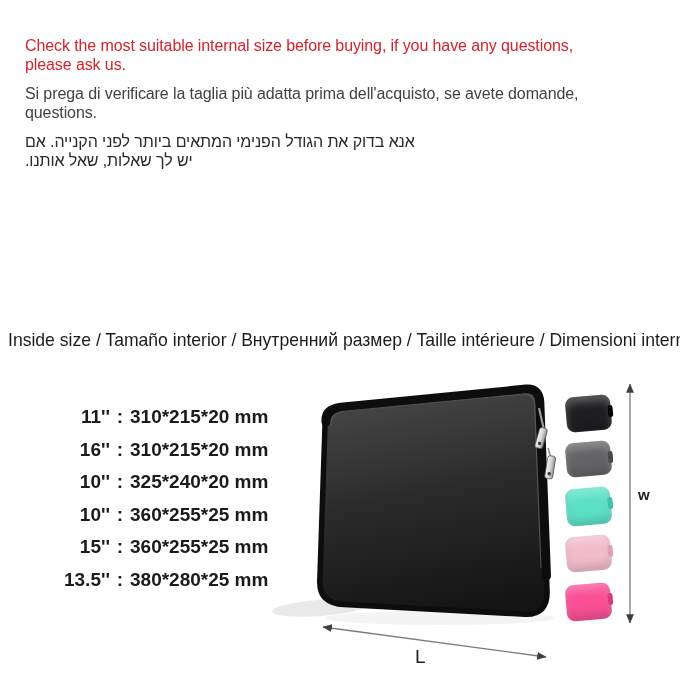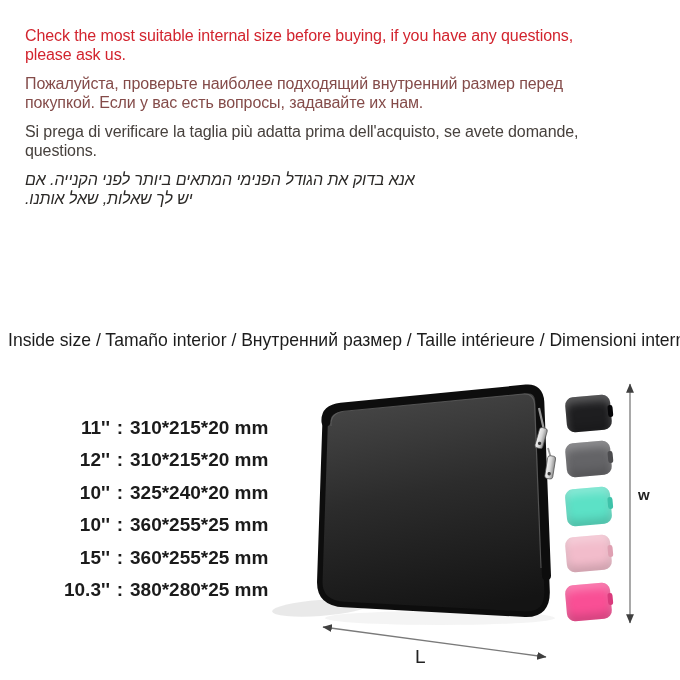--- a/index.html
+++ b/index.html
@@ -1,37 +1,37 @@
 <!DOCTYPE html>
 <html><head>
 <meta charset="utf-8">
 <style>
   html,body{margin:0;padding:0;background:#ffffff;}
   .canvas{
     position:relative;width:680px;height:680px;background:#ffffff;overflow:hidden;
     font-family:"Liberation Sans",sans-serif;
   }
   
-  .notices{position:absolute;left:25px;top:27px;width:650px;}
+  .notices{position:absolute;left:25px;top:37px;width:650px;}
   .notice{
     margin:0 0 11px 0;font-size:16px;line-height:18.5px;
     white-space:pre-line;letter-spacing:-0.1px;font-weight:400;
   }
   .notice.rtl{text-align:left;}
   
   .heading{
     position:absolute;left:8px;top:329px;font-size:18.5px;color:#1c1c1c;
     white-space:nowrap;transform:scaleX(0.95);transform-origin:0 50%;
   }
   
   .sizes{
     position:absolute;left:53px;top:406px;margin:0;padding:0;list-style:none;
     font-weight:bold;font-size:19px;color:#1b1b1b;
   }
-  .size-row{height:32.5px;display:flex;align-items:flex-end;}
+  .size-row{height:32.5px;display:flex;align-items:flex-start;}
   .sz-label{width:57px;text-align:right;white-space:pre;}
   .sz-sep{width:20px;text-align:center;}
   .sz-value{white-space:pre;}
   
   .diagram{position:absolute;left:280px;top:368px;width:400px;height:312px;overflow:visible;}
   .diagram text{font-family:"Liberation Sans",sans-serif;fill:#222222;}
   
   .swatches{position:absolute;left:0;top:0;width:680px;height:680px;pointer-events:none;}
   .swatch{
     position:absolute;left:566px;width:45px;border-radius:8px;
@@ -41,58 +41,56 @@
   .swatch-tab{position:absolute;right:-2px;top:11px;width:5px;height:12px;border-radius:3px;}
 </style>
 </head>
 <body>
 
 <div class="canvas">
 
   <div class="notices">
     <p class="notice" style="color: rgb(210, 36, 46);">Check the most suitable internal size before buying, if you have any questions,
 please ask us.</p>
-    <p class="notice" style="color: rgb(132, 75, 73);">Пожалуйста, проверьте наиболее подходящий внутренний размер перед
-покупкой. Если у вас есть вопросы, задавайте их нам.</p>
     <p class="notice" style="color: rgb(71, 65, 61);">Si prega di verificare la taglia più adatta prima dell'acquisto, se avete domande,
 questions.</p>
-    <p class="notice rtl" dir="rtl" style="color: rgb(43, 41, 39); font-style: italic;">אנא בדוק את הגודל הפנימי המתאים ביותר לפני הקנייה. אם
+    <p class="notice rtl" dir="rtl" style="color: rgb(43, 41, 39);">אנא בדוק את הגודל הפנימי המתאים ביותר לפני הקנייה. אם
 יש לך שאלות, שאל אותנו.</p>
   </div>
 
   <div class="heading" style="color: rgb(28, 28, 28);">Inside size / Tamaño interior / Внутренний размер / Taille intérieure / Dimensioni interne</div>
 
   <ul class="sizes">
       <li class="size-row">
         <span class="sz-label">11''</span>
         <span class="sz-sep">:</span>
         <span class="sz-value">310*215*20 mm</span>
       </li>
       <li class="size-row">
-        <span class="sz-label">12''</span>
+        <span class="sz-label">16''</span>
         <span class="sz-sep">:</span>
         <span class="sz-value">310*215*20 mm</span>
       </li>
       <li class="size-row">
         <span class="sz-label">10''</span>
         <span class="sz-sep">:</span>
         <span class="sz-value">325*240*20 mm</span>
       </li>
       <li class="size-row">
         <span class="sz-label">10''</span>
         <span class="sz-sep">:</span>
         <span class="sz-value">360*255*25 mm</span>
       </li>
       <li class="size-row">
         <span class="sz-label">15''</span>
         <span class="sz-sep">:</span>
         <span class="sz-value">360*255*25 mm</span>
       </li>
       <li class="size-row">
-        <span class="sz-label">10.3''</span>
+        <span class="sz-label">13.5''</span>
         <span class="sz-sep">:</span>
         <span class="sz-value">380*280*25 mm</span>
       </li>
     </ul>
 
   <svg class="diagram" viewBox="0 0 400 312" xmlns="http://www.w3.org/2000/svg">
     <defs>
       <linearGradient id="sleeveGrad" x1="0.35" y1="0" x2="0.55" y2="1">
         <stop offset="0" stop-color="#474747" style="stop-color: rgb(71, 71, 71);"></stop>
         <stop offset="0.45" stop-color="#2c2c2c" style="stop-color: rgb(44, 44, 44);"></stop>

